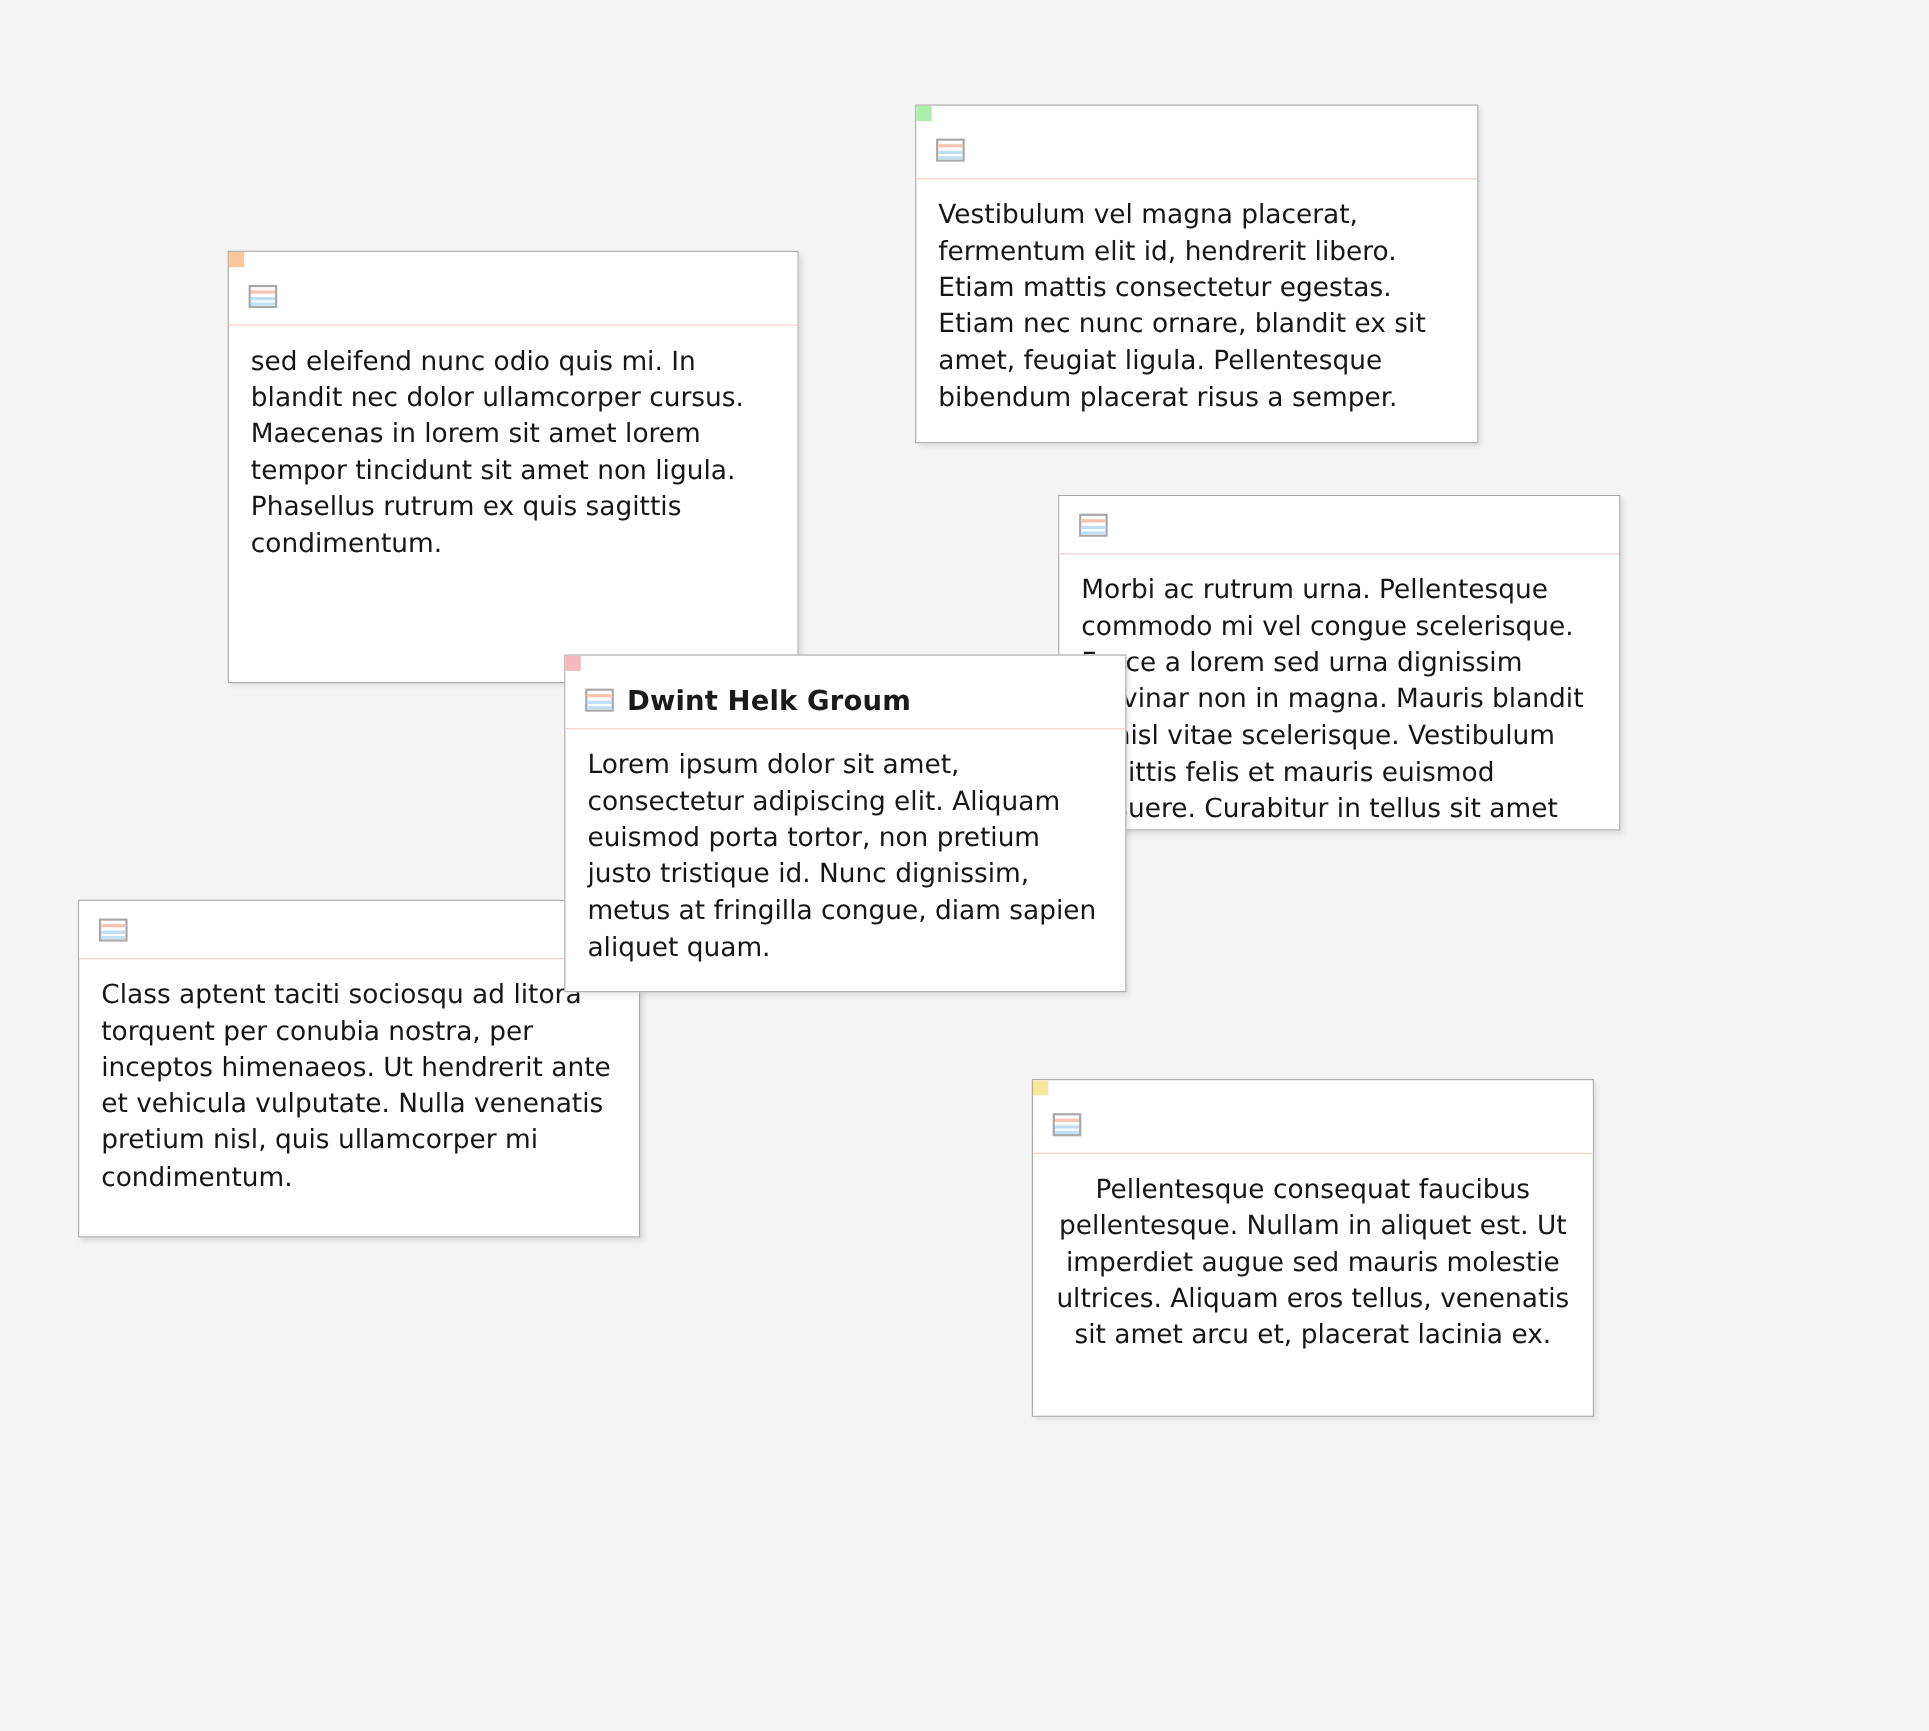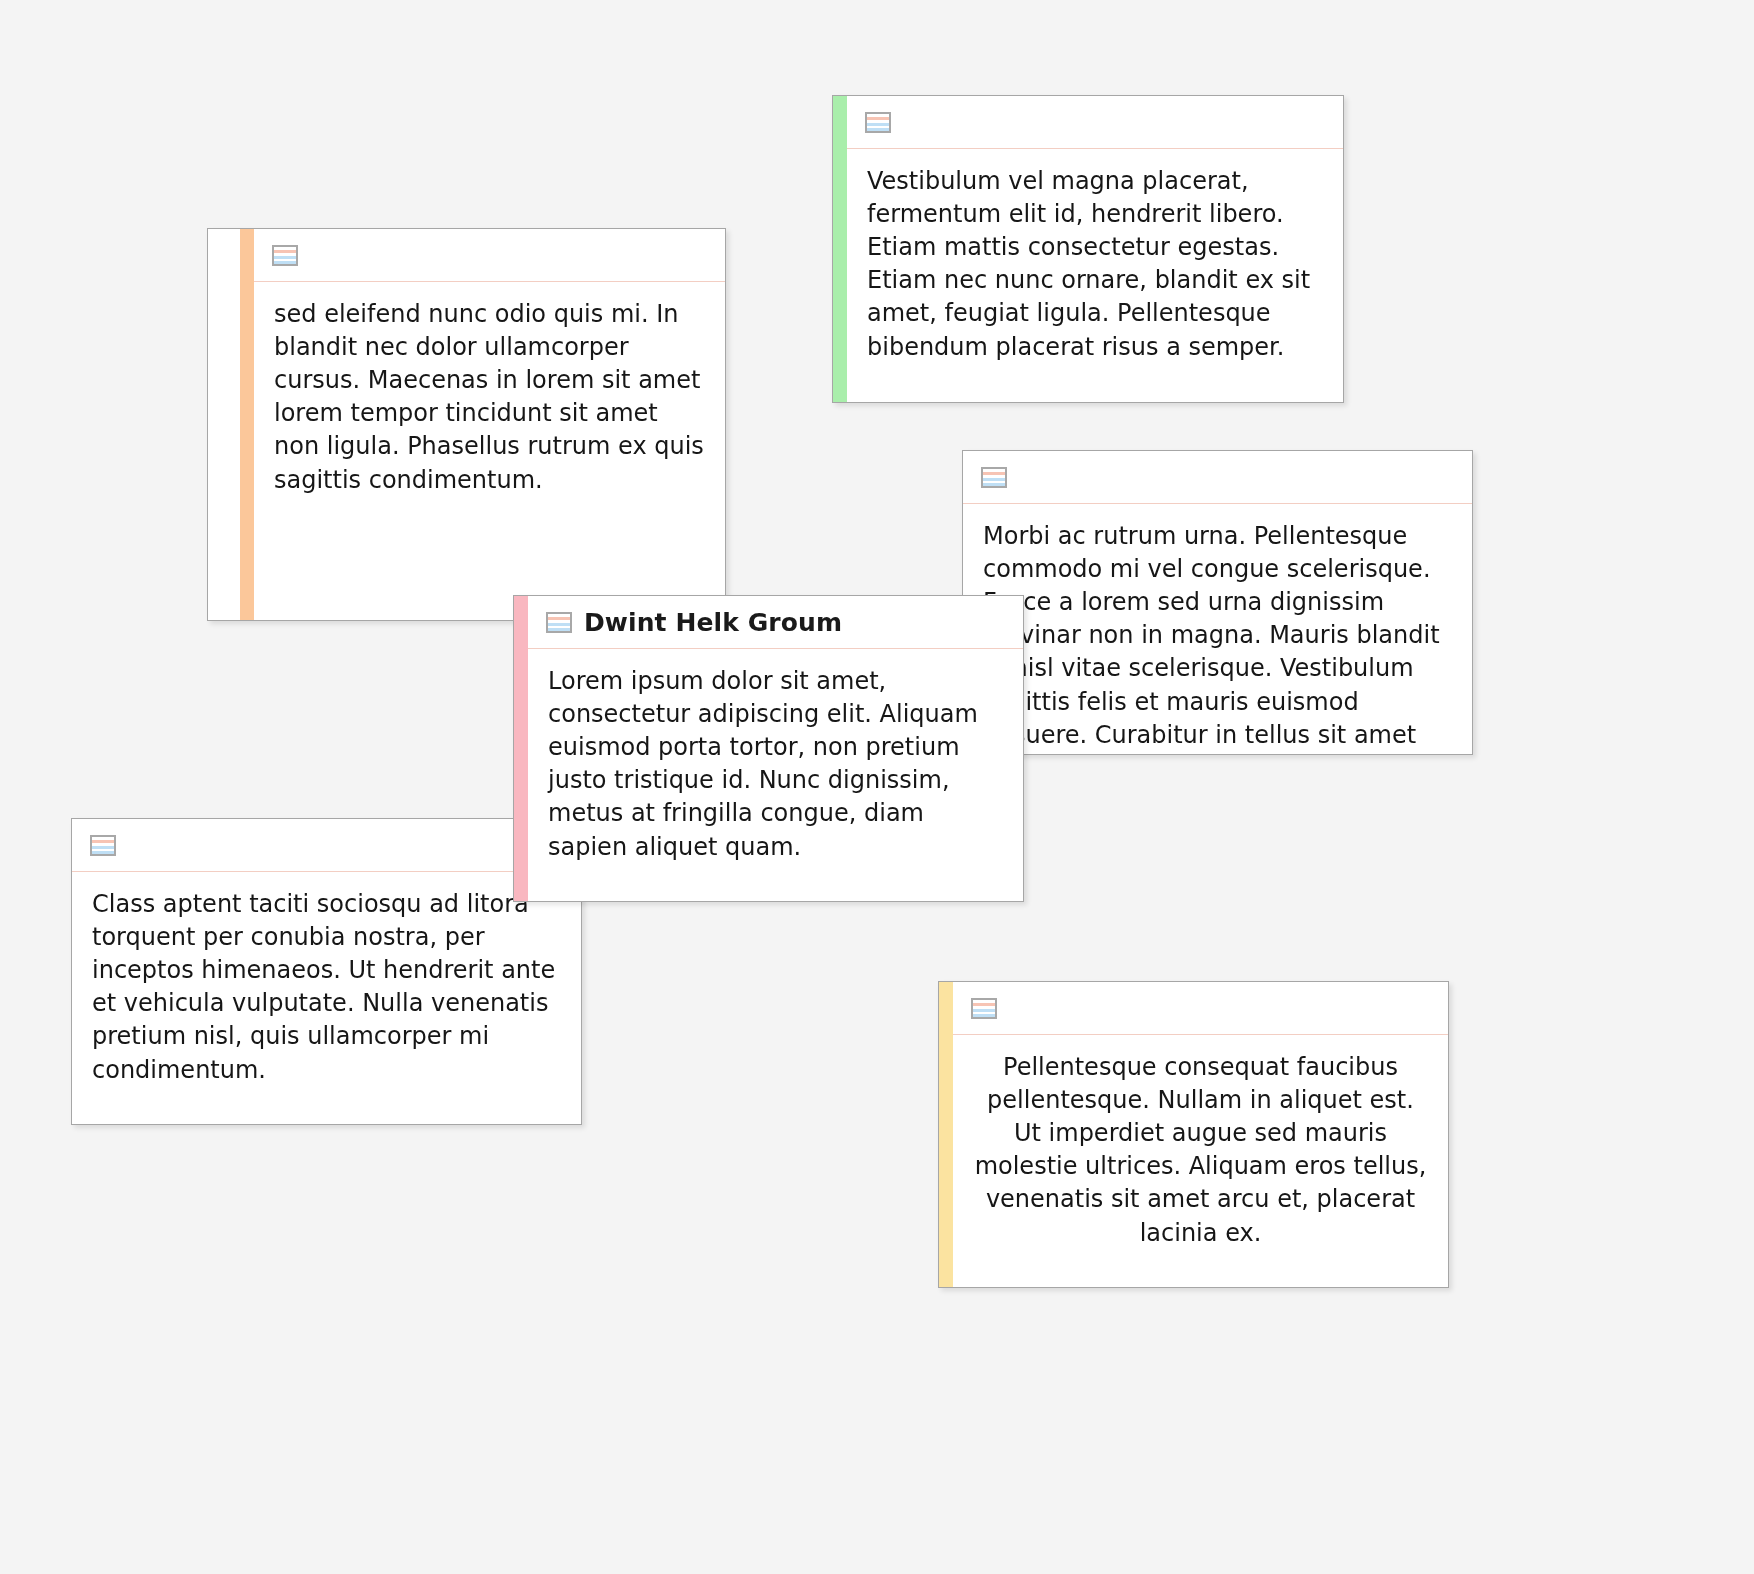--- a/index.html
+++ b/index.html
@@ -22,21 +22,21 @@
     width: 1754px;
     height: 1574px;
   }
 
   .card {
     position: absolute;
     background: #ffffff;
     border: 1px solid #a6a6a6;
     box-sizing: border-box;
     display: flex;
-    flex-direction: row;
+    flex-direction: column;
     overflow: hidden;
     box-shadow: 3px 3px 5px rgba(0,0,0,0.10);
   }
 
   .accent {
     width: 14px;
     flex: 0 0 14px;
     align-self: stretch;
   }
 
@@ -100,21 +100,21 @@
     overflow: hidden;
   }
   .card-body p {
     margin: 0;
   }
 </style>
 </head>
 <body style="background: rgb(244, 244, 244);">
 
 <div id="canvas">
-    <div class="card" style="left: 207px; top: 228px; width: 519px; height: 393px; z-index: 1; padding-left: 32px;">
+    <div class="card" style="left: 207px; top: 228px; width: 519px; height: 393px; z-index: 1;">
     <div class="accent" style="background: rgb(251, 199, 154);"></div>
     <div class="card-inner">
       <div class="card-header">
         <span class="note-icon" style="border-color: rgb(168, 168, 168);">
           <i class="s1" style="background: rgb(247, 196, 180);"></i>
             <i class="s2" style="background: rgb(191, 223, 245);"></i>
             <i class="s3" style="background: rgb(191, 223, 245);"></i>
         </span>
 
       </div>

